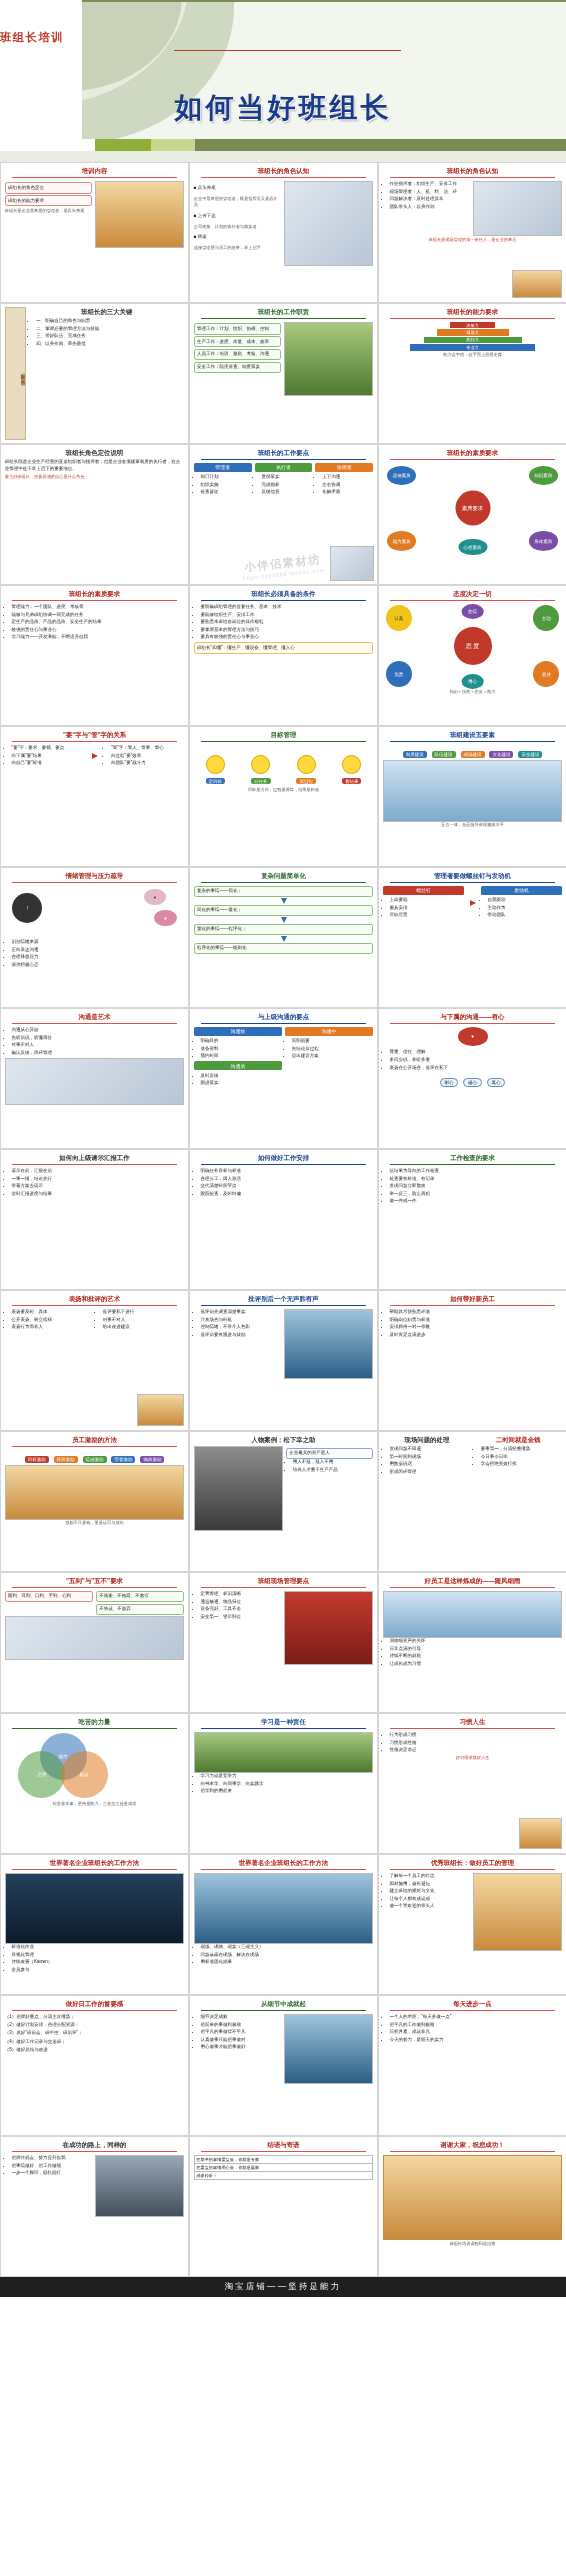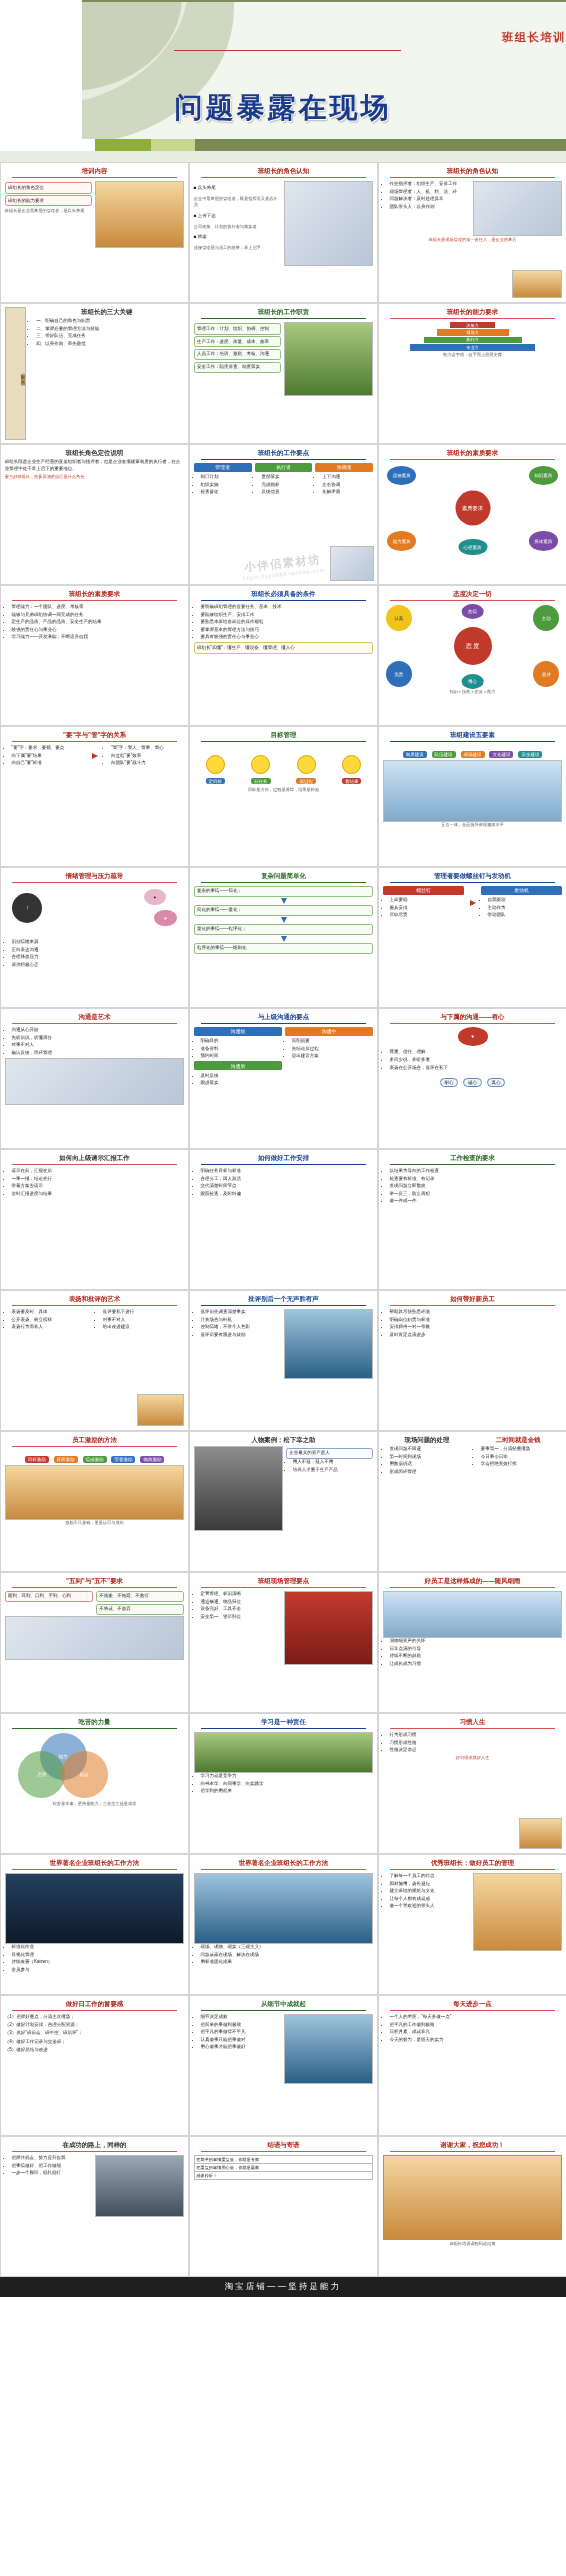--- a/index.html
+++ b/index.html
@@ -7,21 +7,21 @@
   .page{width:566px;position:relative;}
 
   
   .banner{position:relative;width:566px;height:162px;overflow:hidden;background:#ffffff;}
   .banner .bg{position:absolute;inset:0;background:#f3f5ef;}
   .banner .swoosh1{position:absolute;left:-91px;top:-128px;width:325px;height:272px;border-radius:50%;background:#cfd8c0;}
   .banner .swoosh2{position:absolute;left:-113px;top:-143px;width:302px;height:249px;border-radius:50%;background:#e8ecdf;}
   .banner .swoosh3{position:absolute;left:-45px;top:-98px;width:227px;height:189px;border-radius:50%;background:#b9c4a4;opacity:.65;}
   .banner .whitecut{position:absolute;left:0;top:0;width:82px;height:162px;background:#ffffff;}
   .banner .line{position:absolute;left:82px;right:0;height:1.5px;background:#7d8c5a;}
-  .banner .sub{position:absolute;top:30px;left:0;right:0;text-align:right;color:#c0392b;font-weight:bold;font-size:11.3px;letter-spacing:1.5px;}
+  .banner .sub{position:absolute;top:30px;left:0;right:0;text-align:left;color:#c0392b;font-weight:bold;font-size:11.3px;letter-spacing:1.5px;}
   .banner .sub-rule{position:absolute;top:50px;left:174px;width:227px;height:0.8px;background:#c0392b;}
   .banner .main-title{position:absolute;top:89px;left:0;right:0;text-align:center;color:#1a3b8b;font-weight:bold;font-size:28px;letter-spacing:3px;
        text-shadow:0.8px 0.8px 0 #fff,1.5px 1.5px 1.5px rgba(0,0,0,.25);}
   .banner .barrow{position:absolute;left:0;bottom:10.6px;width:566px;height:12px;display:flex;}
   .banner .barrow i{display:block;height:12px;}
   .banner .b1{width:95px;background:#ffffff;}
   .banner .b2{width:56px;background:#8fae3a;}
   .banner .b3{width:44px;background:#c9d68f;}
   .banner .b4{flex:1;background:#7a8a55;}
   .banner .foot{position:absolute;left:0;bottom:0;width:566px;height:10.6px;background:#e9ece0;}
@@ -86,21 +86,21 @@
 
   <div class="banner">
     <div class="bg"></div>
     <div class="swoosh1"></div>
     <div class="swoosh2"></div>
     <div class="swoosh3"></div>
     <div class="whitecut"></div>
     <div class="line"></div>
     <div class="sub">班组长培训</div>
     <div class="sub-rule"></div>
-    <div class="main-title">问题暴露在现场</div>
+    <div class="main-title">如何当好班组长</div>
     <div class="barrow">
       <i class="b1"></i>
         <i class="b2"></i>
         <i class="b3"></i>
         <i class="b4"></i>
     </div>
     <div class="foot"></div>
   </div>
 
   <div class="grid">

